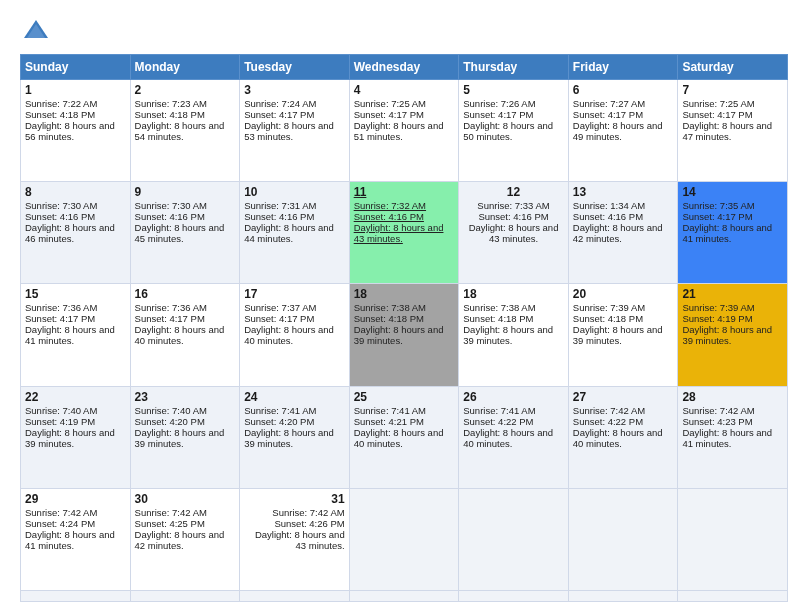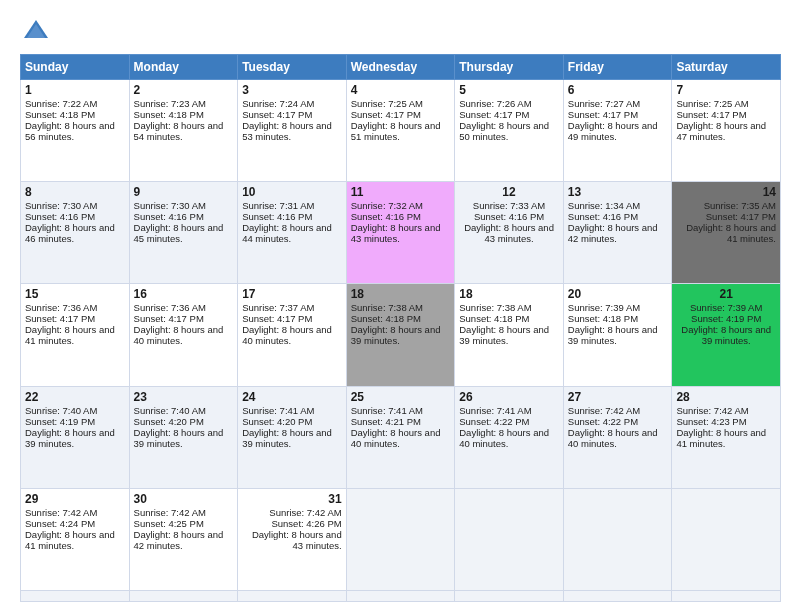--- a/index.html
+++ b/index.html
@@ -6,21 +6,21 @@
     body {
       font-family: Arial, sans-serif;
       background: #fff;
       width: 792px;
       height: 612px;
       overflow: hidden;
     }
     .page {
       width: 792px;
       height: 612px;
-      padding: 16px 11px 10px 20px;
+      padding: 16px 4px 10px 20px;
       display: flex;
       flex-direction: column;
     }
     .header {
       display: flex;
       justify-content: space-between;
       align-items: flex-start;
       margin-bottom: 10px;
     }
     .logo {
@@ -169,39 +169,39 @@
           <span>Sunrise: 7:30 AM</span><br>
           <span>Sunset: 4:16 PM</span><br>
           <span>Daylight: 8 hours and 45 minutes.</span>
         </td>
           <td style="background: rgb(238, 242, 248);">
           <span class="day-num">10</span>
           <span>Sunrise: 7:31 AM</span><br>
           <span>Sunset: 4:16 PM</span><br>
           <span>Daylight: 8 hours and 44 minutes.</span>
         </td>
-          <td style="background: #f0abfc;">
+          <td style="background: #86efac; text-decoration: underline;">
           <span class="day-num">11</span>
           <span>Sunrise: 7:32 AM</span><br>
           <span>Sunset: 4:16 PM</span><br>
           <span>Daylight: 8 hours and 43 minutes.</span>
         </td>
           <td style="background: rgb(238, 242, 248); text-align: center;">
           <span class="day-num">12</span>
           <span>Sunrise: 7:33 AM</span><br>
           <span>Sunset: 4:16 PM</span><br>
           <span>Daylight: 8 hours and 43 minutes.</span>
         </td>
           <td style="background: rgb(238, 242, 248);">
           <span class="day-num">13</span>
           <span>Sunrise: 1:34 AM</span><br>
           <span>Sunset: 4:16 PM</span><br>
           <span>Daylight: 8 hours and 42 minutes.</span>
         </td>
-          <td style="background: #737373; text-align: right;">
+          <td style="background: #3b82f6;">
           <span class="day-num">14</span>
           <span>Sunrise: 7:35 AM</span><br>
           <span>Sunset: 4:17 PM</span><br>
           <span>Daylight: 8 hours and 41 minutes.</span>
         </td>
         </tr>
         <tr>
           <td style="background: rgb(255, 255, 255);">
           <span class="day-num">15</span>
           <span>Sunrise: 7:36 AM</span><br>
@@ -231,21 +231,21 @@
           <span>Sunrise: 7:38 AM</span><br>
           <span>Sunset: 4:18 PM</span><br>
           <span>Daylight: 8 hours and 39 minutes.</span>
         </td>
           <td style="background: rgb(255, 255, 255);">
           <span class="day-num">20</span>
           <span>Sunrise: 7:39 AM</span><br>
           <span>Sunset: 4:18 PM</span><br>
           <span>Daylight: 8 hours and 39 minutes.</span>
         </td>
-          <td style="background: #22c55e; text-align: center;">
+          <td style="background: #eab308;">
           <span class="day-num">21</span>
           <span>Sunrise: 7:39 AM</span><br>
           <span>Sunset: 4:19 PM</span><br>
           <span>Daylight: 8 hours and 39 minutes.</span>
         </td>
         </tr>
         <tr>
           <td style="background: rgb(238, 242, 248);">
           <span class="day-num">22</span>
           <span>Sunrise: 7:40 AM</span><br>

